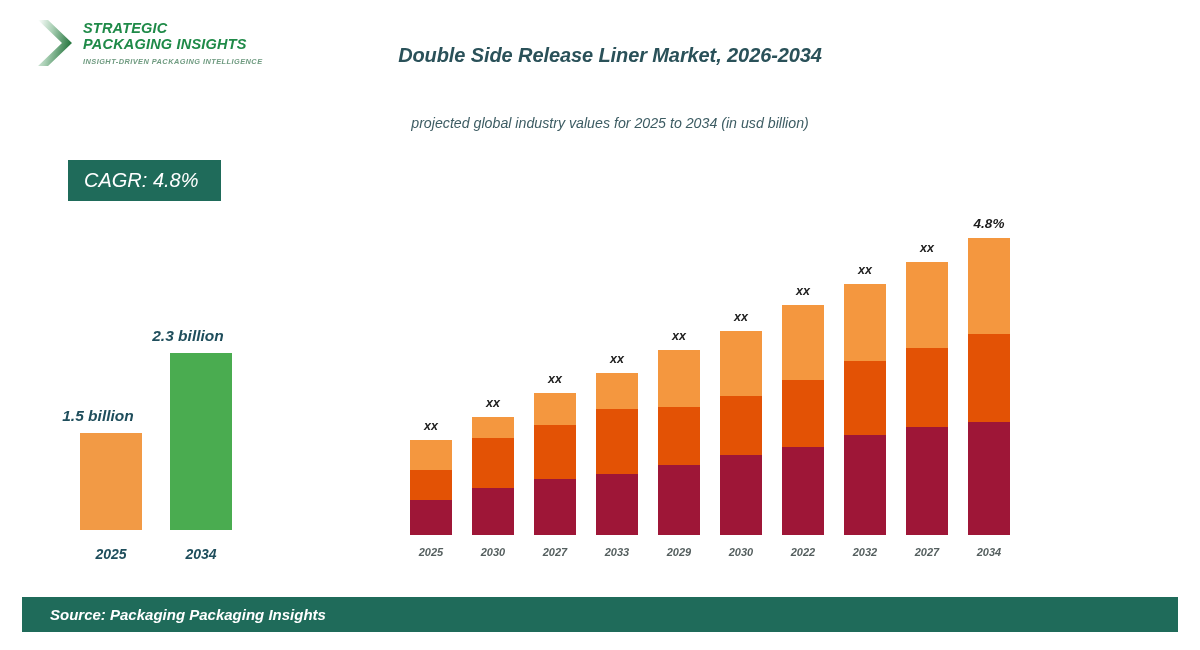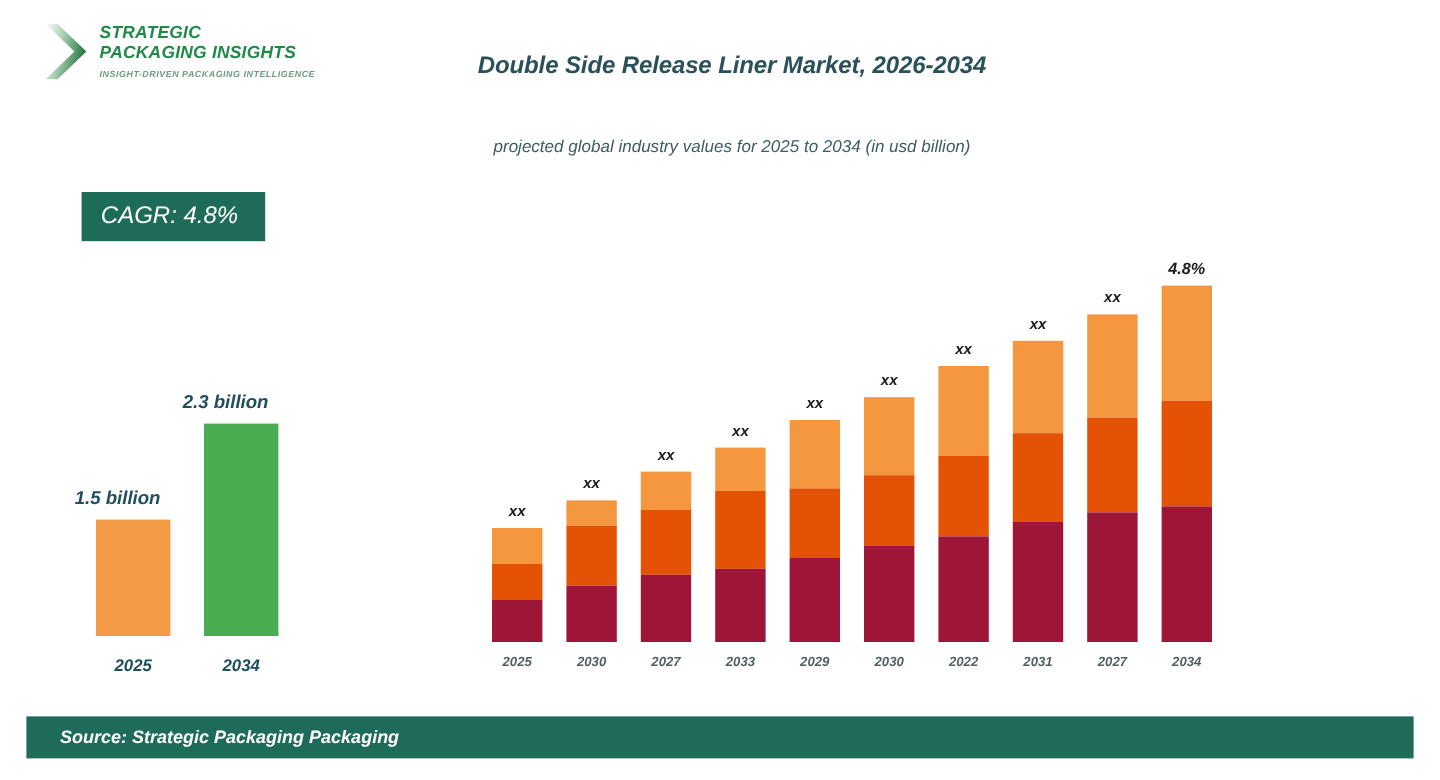--- a/index.html
+++ b/index.html
@@ -193,21 +193,21 @@
         <div class="bar-note" style="bottom: 262px;">xx</div>
         <div class="bar-xlab">2022</div>
       </div>
       <div class="bar-col" style="left: 444px;">
         <div class="bar-stack">
           <div class="seg seg-top" style="height: 77px; background: rgb(244, 151, 63);"></div>
           <div class="seg seg-mid" style="height: 74px; background: rgb(227, 82, 5);"></div>
           <div class="seg seg-bot" style="height: 100px; background: rgb(158, 22, 55);"></div>
         </div>
         <div class="bar-note" style="bottom: 283px;">xx</div>
-        <div class="bar-xlab">2031</div>
+        <div class="bar-xlab">2032</div>
       </div>
       <div class="bar-col" style="left: 506px;">
         <div class="bar-stack">
           <div class="seg seg-top" style="height: 86px; background: rgb(244, 151, 63);"></div>
           <div class="seg seg-mid" style="height: 79px; background: rgb(227, 82, 5);"></div>
           <div class="seg seg-bot" style="height: 108px; background: rgb(158, 22, 55);"></div>
         </div>
         <div class="bar-note" style="bottom: 305px;">xx</div>
         <div class="bar-xlab">2027</div>
       </div>
@@ -216,16 +216,16 @@
           <div class="seg seg-top" style="height: 96px; background: rgb(244, 151, 63);"></div>
           <div class="seg seg-mid" style="height: 88px; background: rgb(227, 82, 5);"></div>
           <div class="seg seg-bot" style="height: 113px; background: rgb(158, 22, 55);"></div>
         </div>
         <div class="bar-note pct" style="bottom: 329px;">4.8%</div>
         <div class="bar-xlab">2034</div>
       </div>
     </div>
 
   <div class="footer">
-    <span>Source: Strategic Packaging Packaging</span>
+    <span>Source: Packaging Packaging Insights</span>
   </div>
 
 </div>
 
 </body></html>

